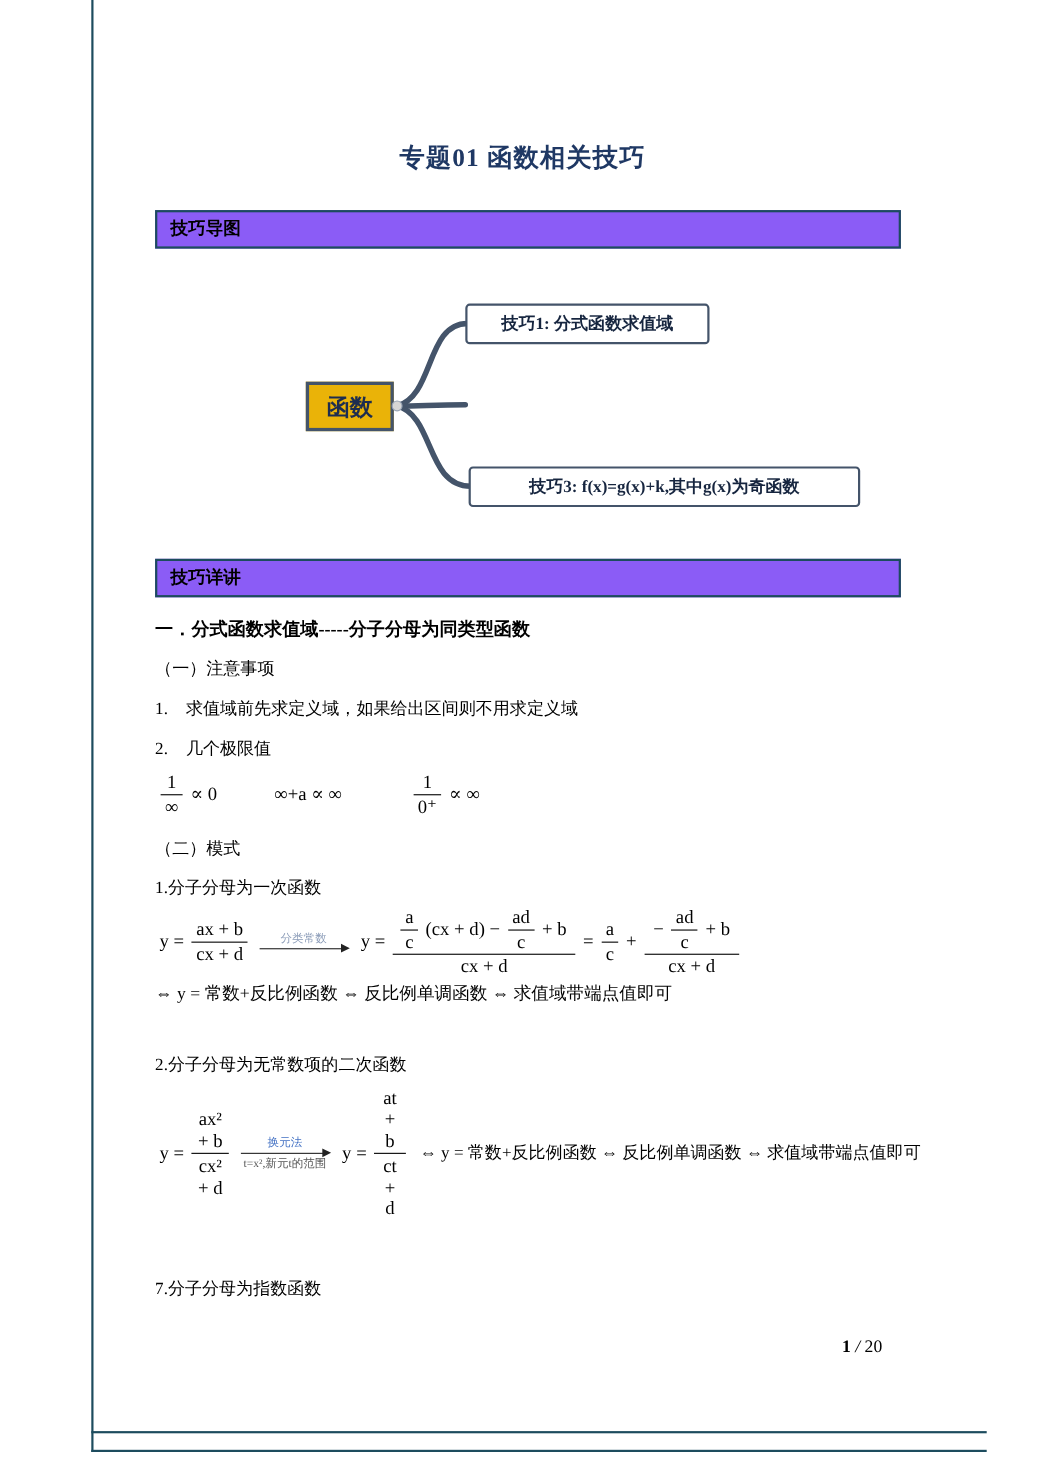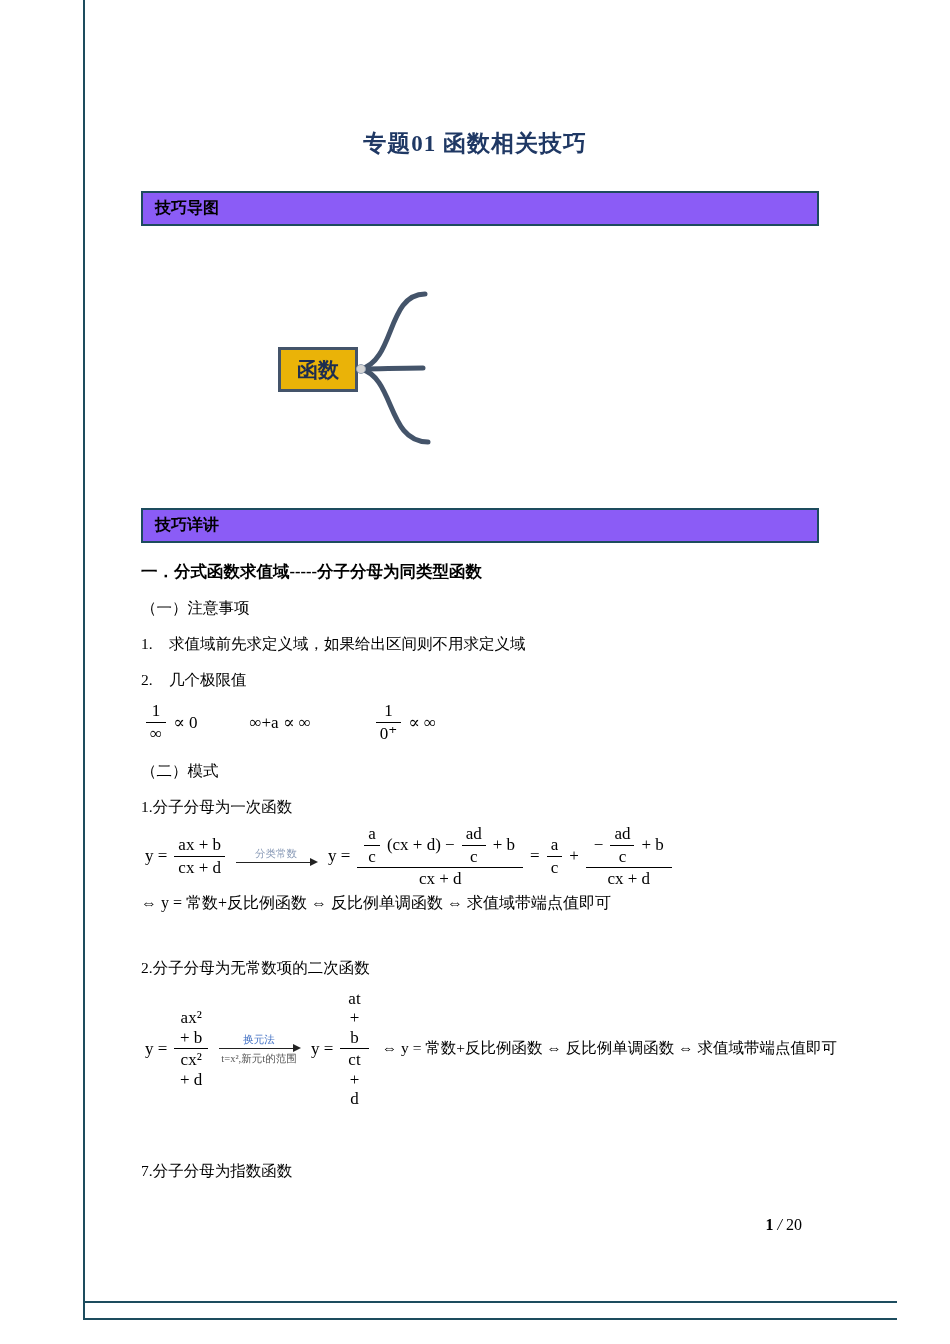--- a/index.html
+++ b/index.html
@@ -125,20 +125,26 @@
   <div class="mindmap">
     <svg class="mindmap-curves" width="950" height="250" viewBox="0 0 950 250">
       <path d="M308,127 C342,118 334,52 372,52"></path>
       <path d="M308,127 C330,127 342,126 370,126"></path>
       <path d="M308,127 C342,136 334,200 375,200"></path>
     </svg>
     <div class="root-node">
       <span>函数</span>
     </div>
     <span class="root-dot"></span>
+    <div class="branch-node branch-1">
+      <span>技巧1: 分式函数求值域</span>
+    </div>
+    <div class="branch-node branch-3">
+      <span>技巧3: f(x)=g(x)+k,其中g(x)为奇函数</span>
+    </div>
   </div>
 
   <div class="section-box second">
     <span class="section-label">技巧详讲</span>
   </div>
 
   <div class="content">
 
     <p class="h-main">一．分式函数求值域-----分子分母为同类型函数</p>
 

